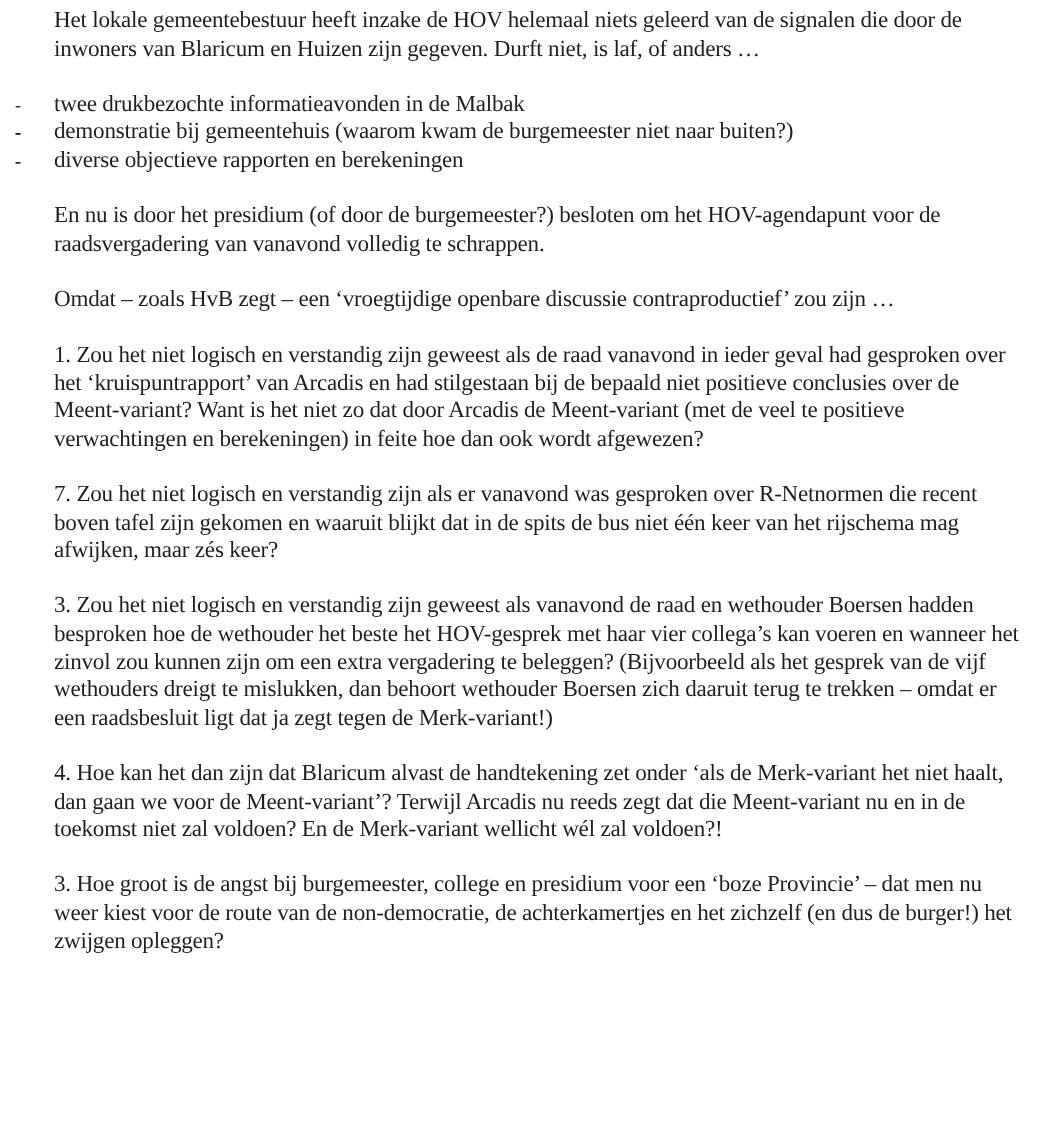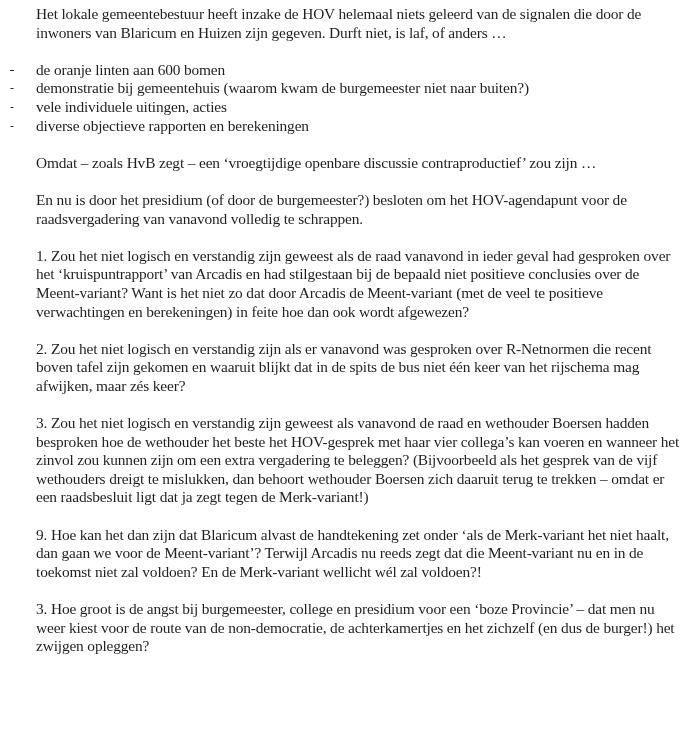--- a/index.html
+++ b/index.html
@@ -45,29 +45,29 @@
       font-family: Liberation Serif, serif;
     }
   </style>
 </head>
 <body>
 
 <div class="doc">
   <p class="para">Het lokale gemeentebestuur heeft inzake de HOV helemaal niets geleerd van de signalen die door de inwoners van Blaricum en Huizen zijn gegeven. Durft niet, is laf, of anders …</p>
 
   <ul class="bullets">
+    <li><span class="dash">-</span><span>twee drukbezochte informatieavonden in de Malbak</span></li>
     <li><span class="dash">-</span></li>
     <li><span class="dash">-</span></li>
-    <li><span class="dash">-</span><span>de oranje linten aan 600 bomen</span></li>
     <li><span class="dash">-</span><span>demonstratie bij gemeentehuis (waarom kwam de burgemeester niet naar buiten?)</span></li>
-    <li><span class="dash">-</span><span>vele individuele uitingen, acties</span></li>
+    <li><span class="dash">-</span></li>
     <li><span class="dash">-</span><span>diverse objectieve rapporten en berekeningen</span></li>
   </ul>
 
+  <p class="para">En nu is door het presidium (of door de burgemeester?)  besloten om het HOV-agendapunt voor de raadsvergadering van vanavond volledig te schrappen.</p>
   <p class="para">Omdat – zoals HvB zegt – een ‘vroegtijdige openbare discussie contraproductief’ zou zijn …</p>
-  <p class="para">En nu is door het presidium (of door de burgemeester?)  besloten om het HOV-agendapunt voor de raadsvergadering van vanavond volledig te schrappen.</p>
 
   <p class="q">1. Zou het niet logisch en verstandig zijn geweest als de raad vanavond in ieder geval had gesproken over het ‘kruispuntrapport’ van Arcadis en had stilgestaan bij de bepaald niet positieve conclusies over de Meent-variant? Want is het niet zo dat door Arcadis de Meent-variant (met de veel te positieve verwachtingen en berekeningen) in feite hoe dan ook wordt afgewezen?</p>
-  <p class="q">2. Zou het niet logisch en verstandig zijn als er vanavond was gesproken over R-Netnormen die recent boven tafel zijn gekomen en waaruit blijkt dat in de spits de bus niet één keer van het rijschema mag afwijken, maar zés keer?</p>
+  <p class="q">7. Zou het niet logisch en verstandig zijn als er vanavond was gesproken over R-Netnormen die recent boven tafel zijn gekomen en waaruit blijkt dat in de spits de bus niet één keer van het rijschema mag afwijken, maar zés keer?</p>
   <p class="q">3. Zou het niet logisch en verstandig zijn geweest als vanavond de raad en wethouder Boersen hadden besproken hoe de wethouder het beste het HOV-gesprek met haar vier collega’s kan voeren en wanneer het zinvol zou kunnen zijn om een extra vergadering te beleggen? (Bijvoorbeeld als het gesprek van de vijf wethouders dreigt te mislukken, dan behoort wethouder Boersen zich daaruit terug te trekken – omdat er een raadsbesluit ligt dat ja zegt tegen de Merk-variant!)</p>
-  <p class="q">9. Hoe kan het dan zijn dat Blaricum alvast de handtekening zet onder ‘als de Merk-variant het niet haalt, dan gaan we voor de Meent-variant’? Terwijl Arcadis nu reeds zegt dat die Meent-variant nu en in de toekomst niet zal voldoen? En de Merk-variant wellicht wél zal voldoen?!</p>
+  <p class="q">4. Hoe kan het dan zijn dat Blaricum alvast de handtekening zet onder ‘als de Merk-variant het niet haalt, dan gaan we voor de Meent-variant’? Terwijl Arcadis nu reeds zegt dat die Meent-variant nu en in de toekomst niet zal voldoen? En de Merk-variant wellicht wél zal voldoen?!</p>
   <p class="q">3. Hoe groot is de angst bij burgemeester, college en presidium voor een ‘boze Provincie’ – dat men nu weer kiest voor de route van de non-democratie, de achterkamertjes en het zichzelf (en dus de burger!) het zwijgen opleggen?</p>
 </div>
 
 </body></html>

